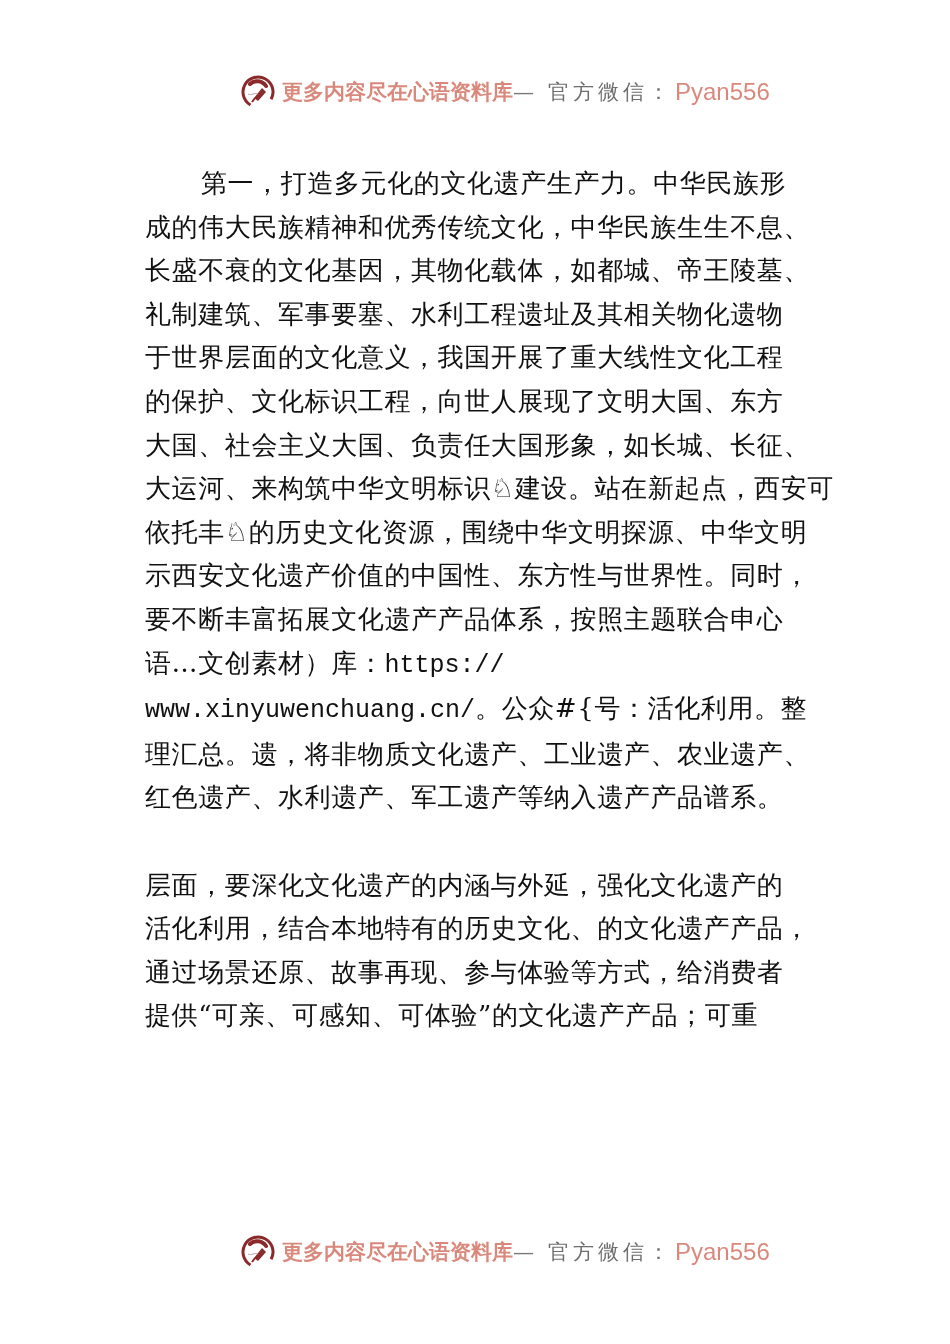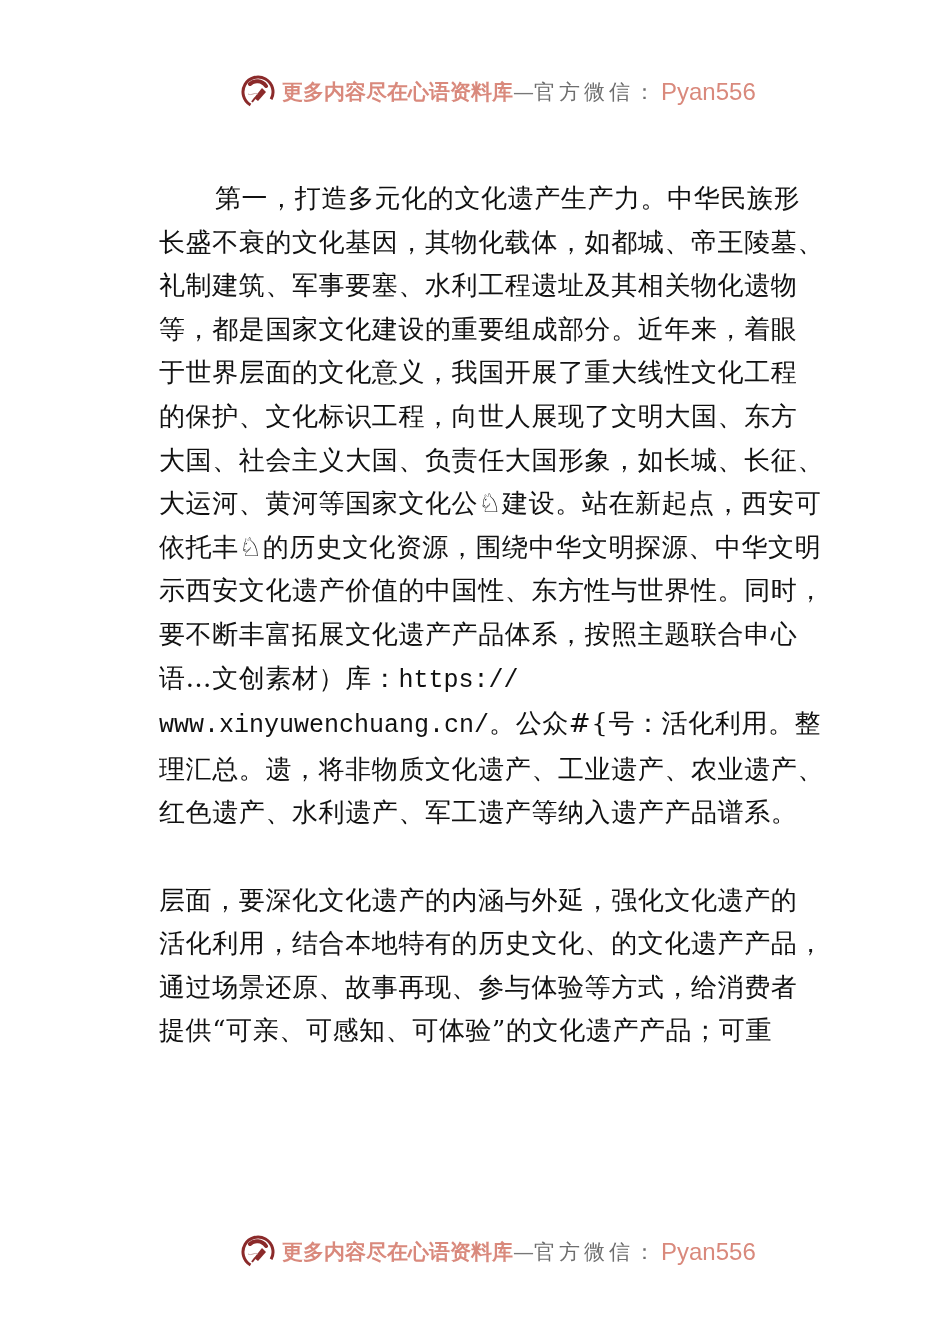--- a/index.html
+++ b/index.html
@@ -40,33 +40,33 @@
     }
     .banner .dash {
       font-size: 21px;
       color: #777777;
     }
     .banner .wechat-label {
       font-family: Liberation Sans, sans-serif;
       font-size: 21px;
       color: #6e6e6e;
       letter-spacing: 4px;
+      margin-left: 14px;
     }
     .banner .wechat-id {
       font-family: "Liberation Sans", "DejaVu Sans", sans-serif;
       font-size: 24px;
       color: #d9897c;
       margin-left: 2px;
     }
     .content {
       position: absolute;
       left: 145px;
-      top: 177px;
+      top: 162px;
       width: 680px;
-      margin-left: 14px;
     }
     .para {
       margin: 0;
       font-size: 26px;
       line-height: 43.6px;
       text-align: justify;
       letter-spacing: 0.6px;
     }
     .para .line {
       display: block;
@@ -99,27 +99,27 @@
   </span>
   <span class="promo">更多内容尽在心语资料库</span>
   <span class="dash">—</span>
   <span class="wechat-label">官方微信：</span>
   <span class="wechat-id">Pyan556</span>
 </div>
 
 <div class="content">
   <p class="para">
     <span class="line indent">第一，打造多元化的文化遗产生产力。中华民族形</span>
+    <span class="line">成的伟大民族精神和优秀传统文化，中华民族生生不息、</span>
     <span class="line">长盛不衰的文化基因，其物化载体，如都城、帝王陵墓、</span>
     <span class="line">礼制建筑、军事要塞、水利工程遗址及其相关物化遗物</span>
-    <span class="line">等，都是国家文化建设的重要组成部分。近年来，着眼</span>
     <span class="line">于世界层面的文化意义，我国开展了重大线性文化工程</span>
     <span class="line">的保护、文化标识工程，向世人展现了文明大国、东方</span>
     <span class="line">大国、社会主义大国、负责任大国形象，如长城、长征、</span>
-    <span class="line">大运河、黄河等国家文化公♘建设。站在新起点，西安可</span>
+    <span class="line">大运河、来构筑中华文明标识♘建设。站在新起点，西安可</span>
     <span class="line">依托丰♘的历史文化资源，围绕中华文明探源、中华文明</span>
     <span class="line">示西安文化遗产价值的中国性、东方性与世界性。同时，</span>
     <span class="line">要不断丰富拓展文化遗产产品体系，按照主题联合申心</span>
     <span class="line"><span>语…文创素材）库：</span><span class="mono">https://</span></span>
     <span class="line"><span class="mono">www.xinyuwenchuang.cn/</span><span>。公众#{号：活化利用。整</span></span>
     <span class="line">理汇总。遗，将非物质文化遗产、工业遗产、农业遗产、</span>
     <span class="line">红色遗产、水利遗产、军工遗产等纳入遗产产品谱系。</span>
   </p>
   <div class="para-gap"></div>
   <p class="para">

